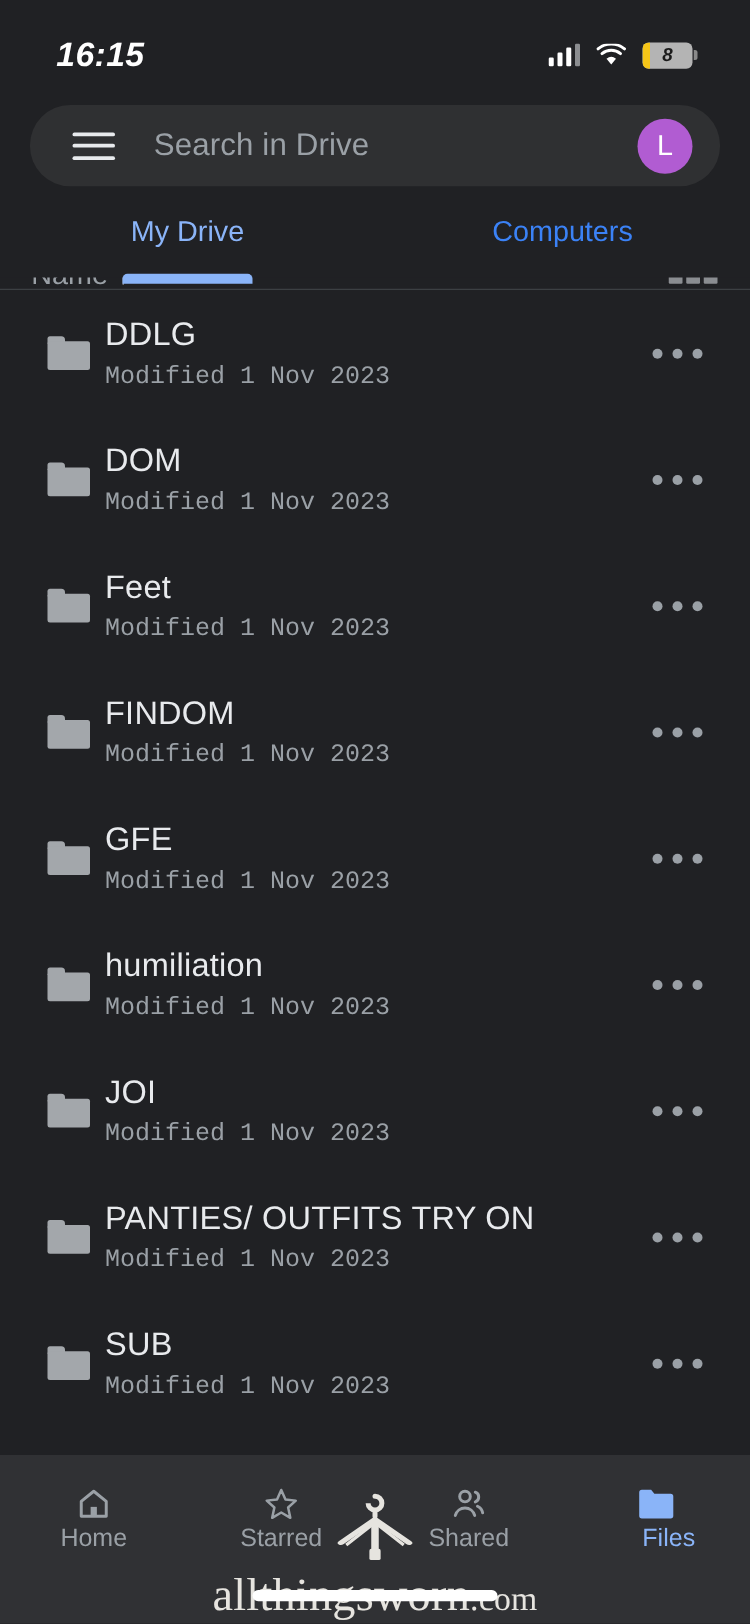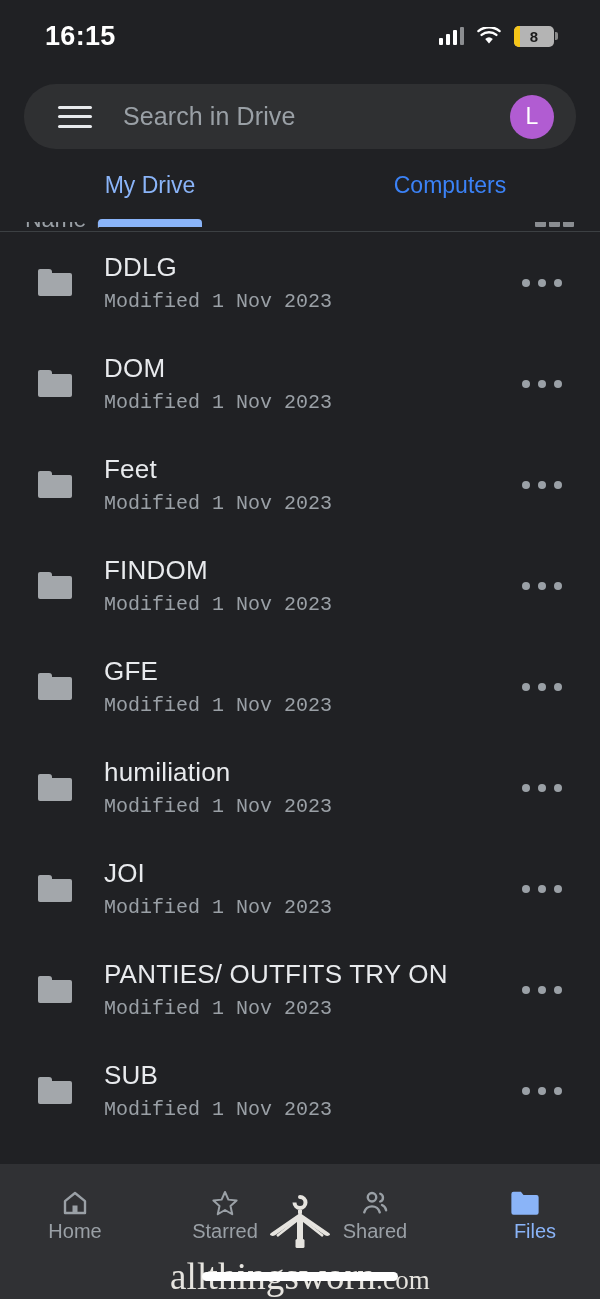--- a/index.html
+++ b/index.html
@@ -6,23 +6,24 @@
   html, body {
     width:600px; height:1299px;
     background:#202124;
     font-family:"Liberation Sans", sans-serif;
     overflow:hidden;
   }
   .phone { position:relative; width:600px; height:1299px; background:#202124; }
 
   
   .statusbar {
-    position:absolute; top:0; left:0; width:600px; height:72px;
+    position:absolute; top:8px; left:0; width:600px; height:72px;
     display:flex; align-items:center; justify-content:space-between;
     padding:0 42px 0 45px;
+    font-style:italic;
   }
   .status-time { color:#ffffff; font-size:27px; font-weight:bold; letter-spacing:.3px; }
   .status-right { display:flex; align-items:center; gap:13px; }
   .bars { display:flex; align-items:flex-end; gap:3px; height:18px; }
   .bars i { display:block; width:4px; background:#ffffff; border-radius:1px; }
   .bars i:nth-child(1){ height:7px; }
   .bars i:nth-child(2){ height:11px; }
   .bars i:nth-child(3){ height:15px; }
   .bars i:nth-child(4){ height:18px; background:#8b8d90; }
   .wifi { position:relative; width:24px; height:18px; }
@@ -96,21 +97,21 @@
   }
   .folder-icon { width:34px; height:27px; position:relative; flex:0 0 auto; }
   .folder-icon .tabtop {
     position:absolute; top:0; left:0; width:14px; height:6px;
     background:#a3a7ab; border-radius:2px 3px 0 0;
   }
   .folder-icon .body {
     position:absolute; top:4px; left:0; width:34px; height:23px;
     background:#a3a7ab; border-radius:2px;
   }
-  .file-text { margin-left:32px; display:flex; flex-direction:column; gap:7px; }
+  .file-text { margin-left:12px; display:flex; flex-direction:column; gap:7px; }
   .file-name { color:#e8eaed; font-size:26px; letter-spacing:.2px; }
   .file-sub { color:#9aa0a6; font-size:20px;font-family:Liberation Mono, monospace; }
   .row-menu {
     position:absolute; right:34px; top:50%; transform:translateY(-50%);
     display:flex; gap:8px; cursor:pointer; padding:10px 4px;
   }
   .row-menu i { display:block; width:8px; height:8px; border-radius:50%; background:#9aa0a6; }
 
   
   .bottomnav {

